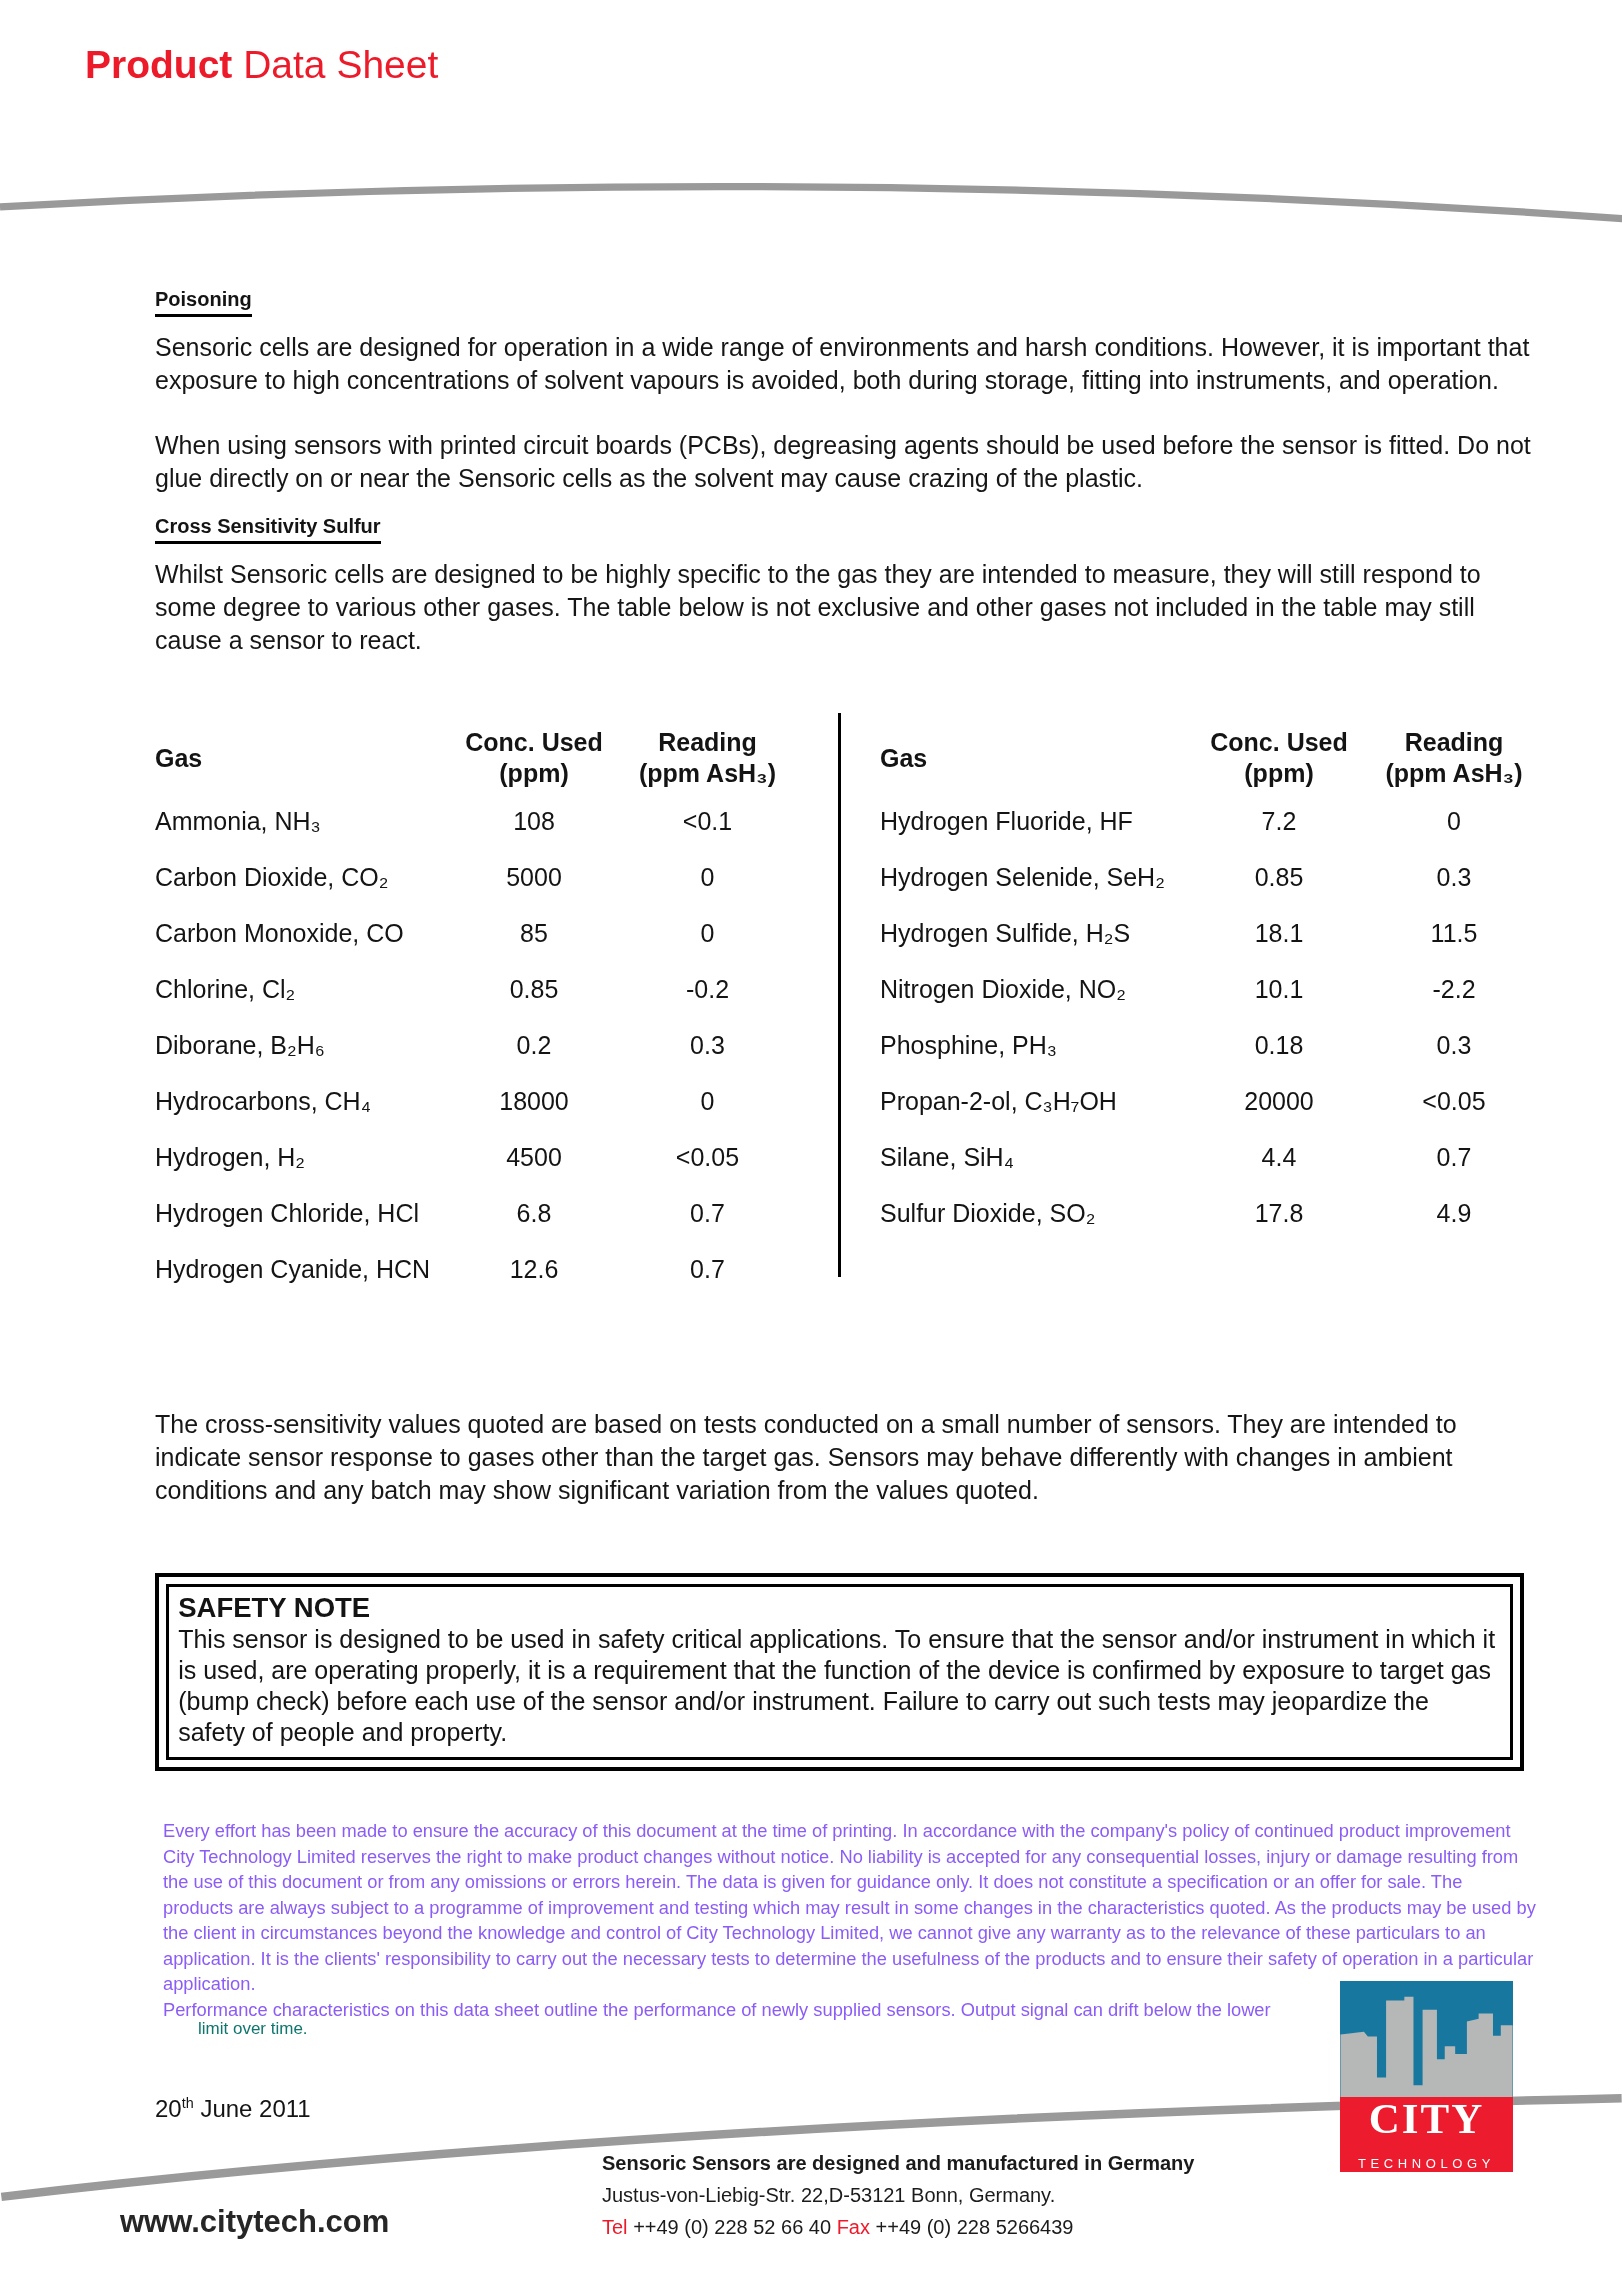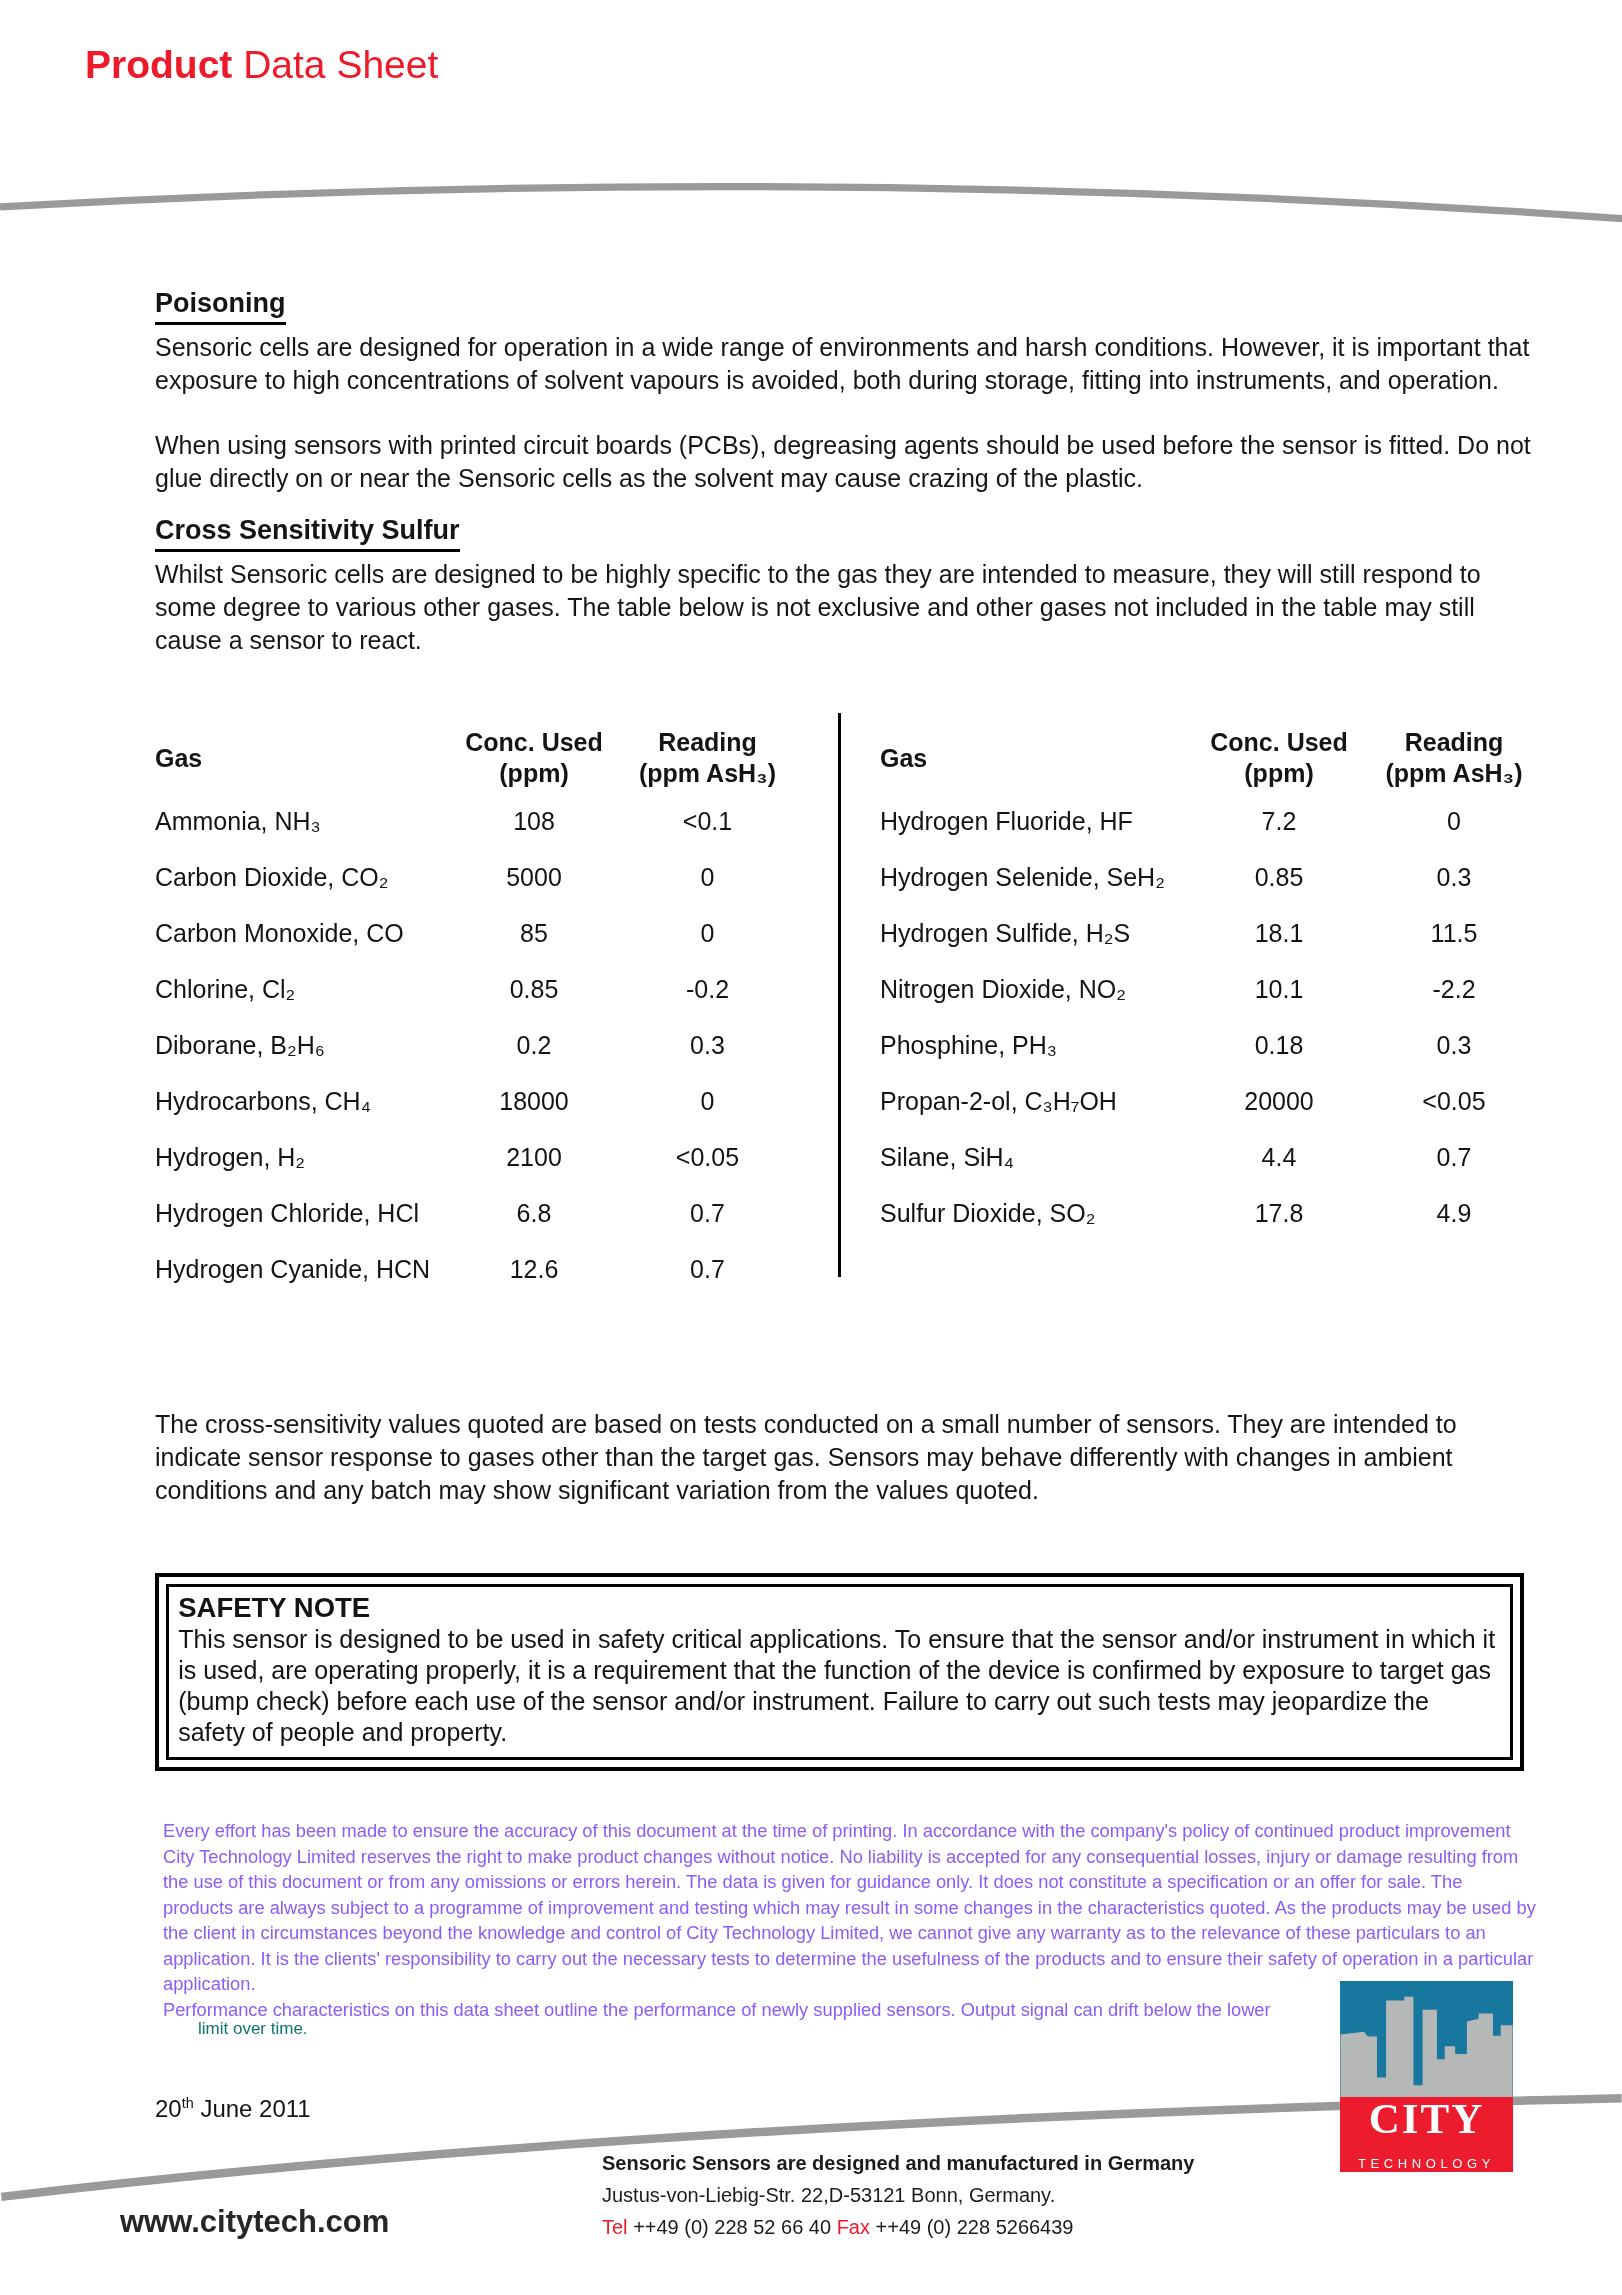--- a/index.html
+++ b/index.html
@@ -8,21 +8,21 @@
     font-family:"Liberation Sans","DejaVu Sans",sans-serif; color:#141414;
     overflow:hidden; margin:0 auto;
   }
   .abs{position:absolute;}
   
   .title{left:85px; top:43px; font-size:39px; color:#ED1B2A; letter-spacing:0px;}
   .title .b{font-weight:700;}
   .title .l{font-weight:400;}
   svg.swoosh{left:0; top:0; pointer-events:none;}
   
-  .h2{font-size:27px; font-weight:700; display:inline-block; border-bottom:3.3px solid #000; padding-bottom:3.3px;}
+  .h2{font-size:20px; font-weight:700; display:inline-block; border-bottom:3.3px solid #000; padding-bottom:3.3px;}
   .body-text{font-size:25px; line-height:33px; color:#161616;}
   .w-main{width:1377px;}
   
   .half{position:absolute; top:717px;}
   .half-left{left:155px; width:641px;}
   .half-right{left:880px; width:664px;}
   .thead{display:grid; height:82px; align-items:center; font-weight:700; font-size:25px;}
   .half-left .thead, .half-left .trow{grid-template-columns:294px 170px 177px;}
   .half-right .thead, .half-right .trow{grid-template-columns:314px 170px 180px;}
   .th-stack{text-align:center; line-height:31px;}
@@ -120,21 +120,21 @@
       <div class="cell-num">0.2</div>
       <div class="cell-num">0.3</div>
     </div>
     <div class="trow">
       <div>Hydrocarbons, CH₄</div>
       <div class="cell-num">18000</div>
       <div class="cell-num">0</div>
     </div>
     <div class="trow">
       <div>Hydrogen, H₂</div>
-      <div class="cell-num">2100</div>
+      <div class="cell-num">4500</div>
       <div class="cell-num">&lt;0.05</div>
     </div>
     <div class="trow">
       <div>Hydrogen Chloride, HCl</div>
       <div class="cell-num">6.8</div>
       <div class="cell-num">0.7</div>
     </div>
     <div class="trow">
       <div>Hydrogen Cyanide, HCN</div>
       <div class="cell-num">12.6</div>

